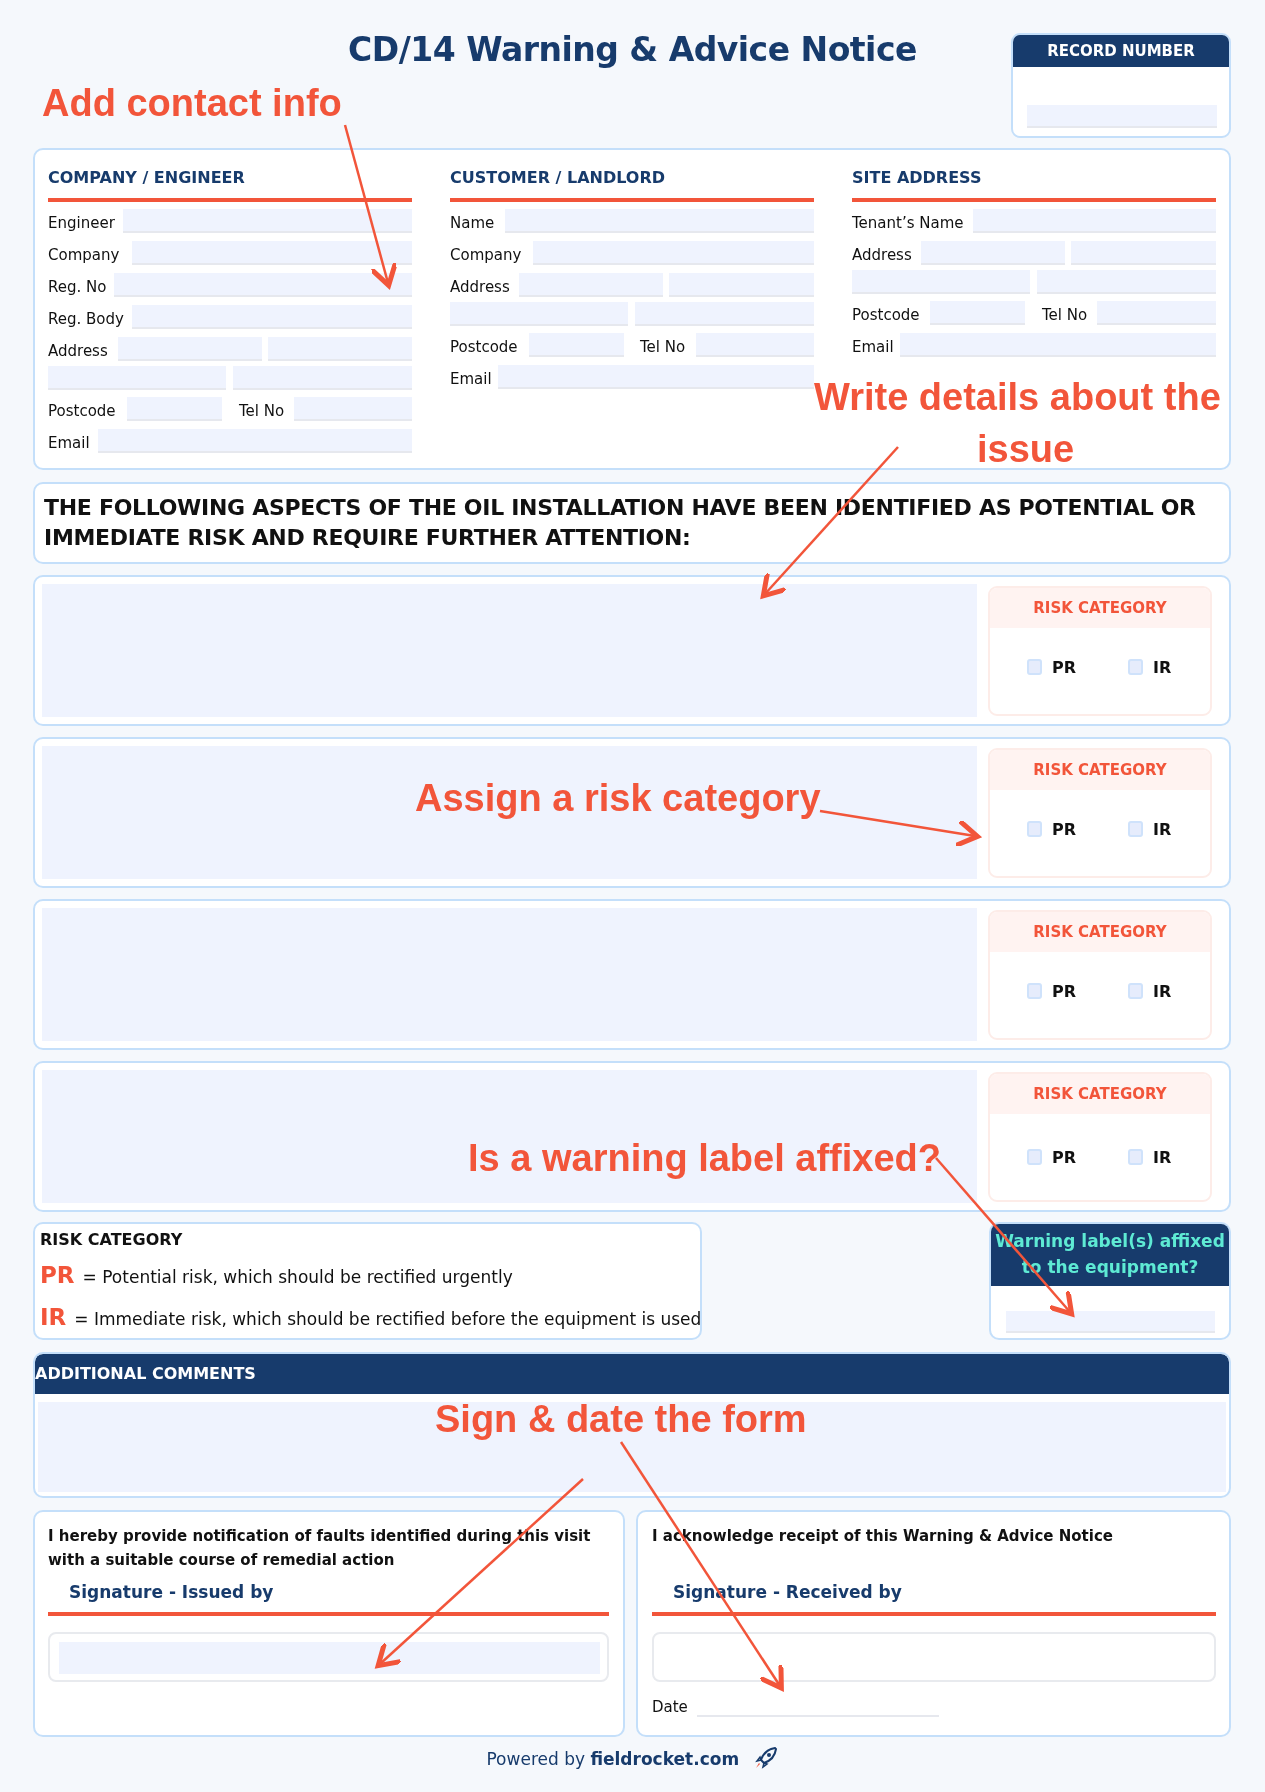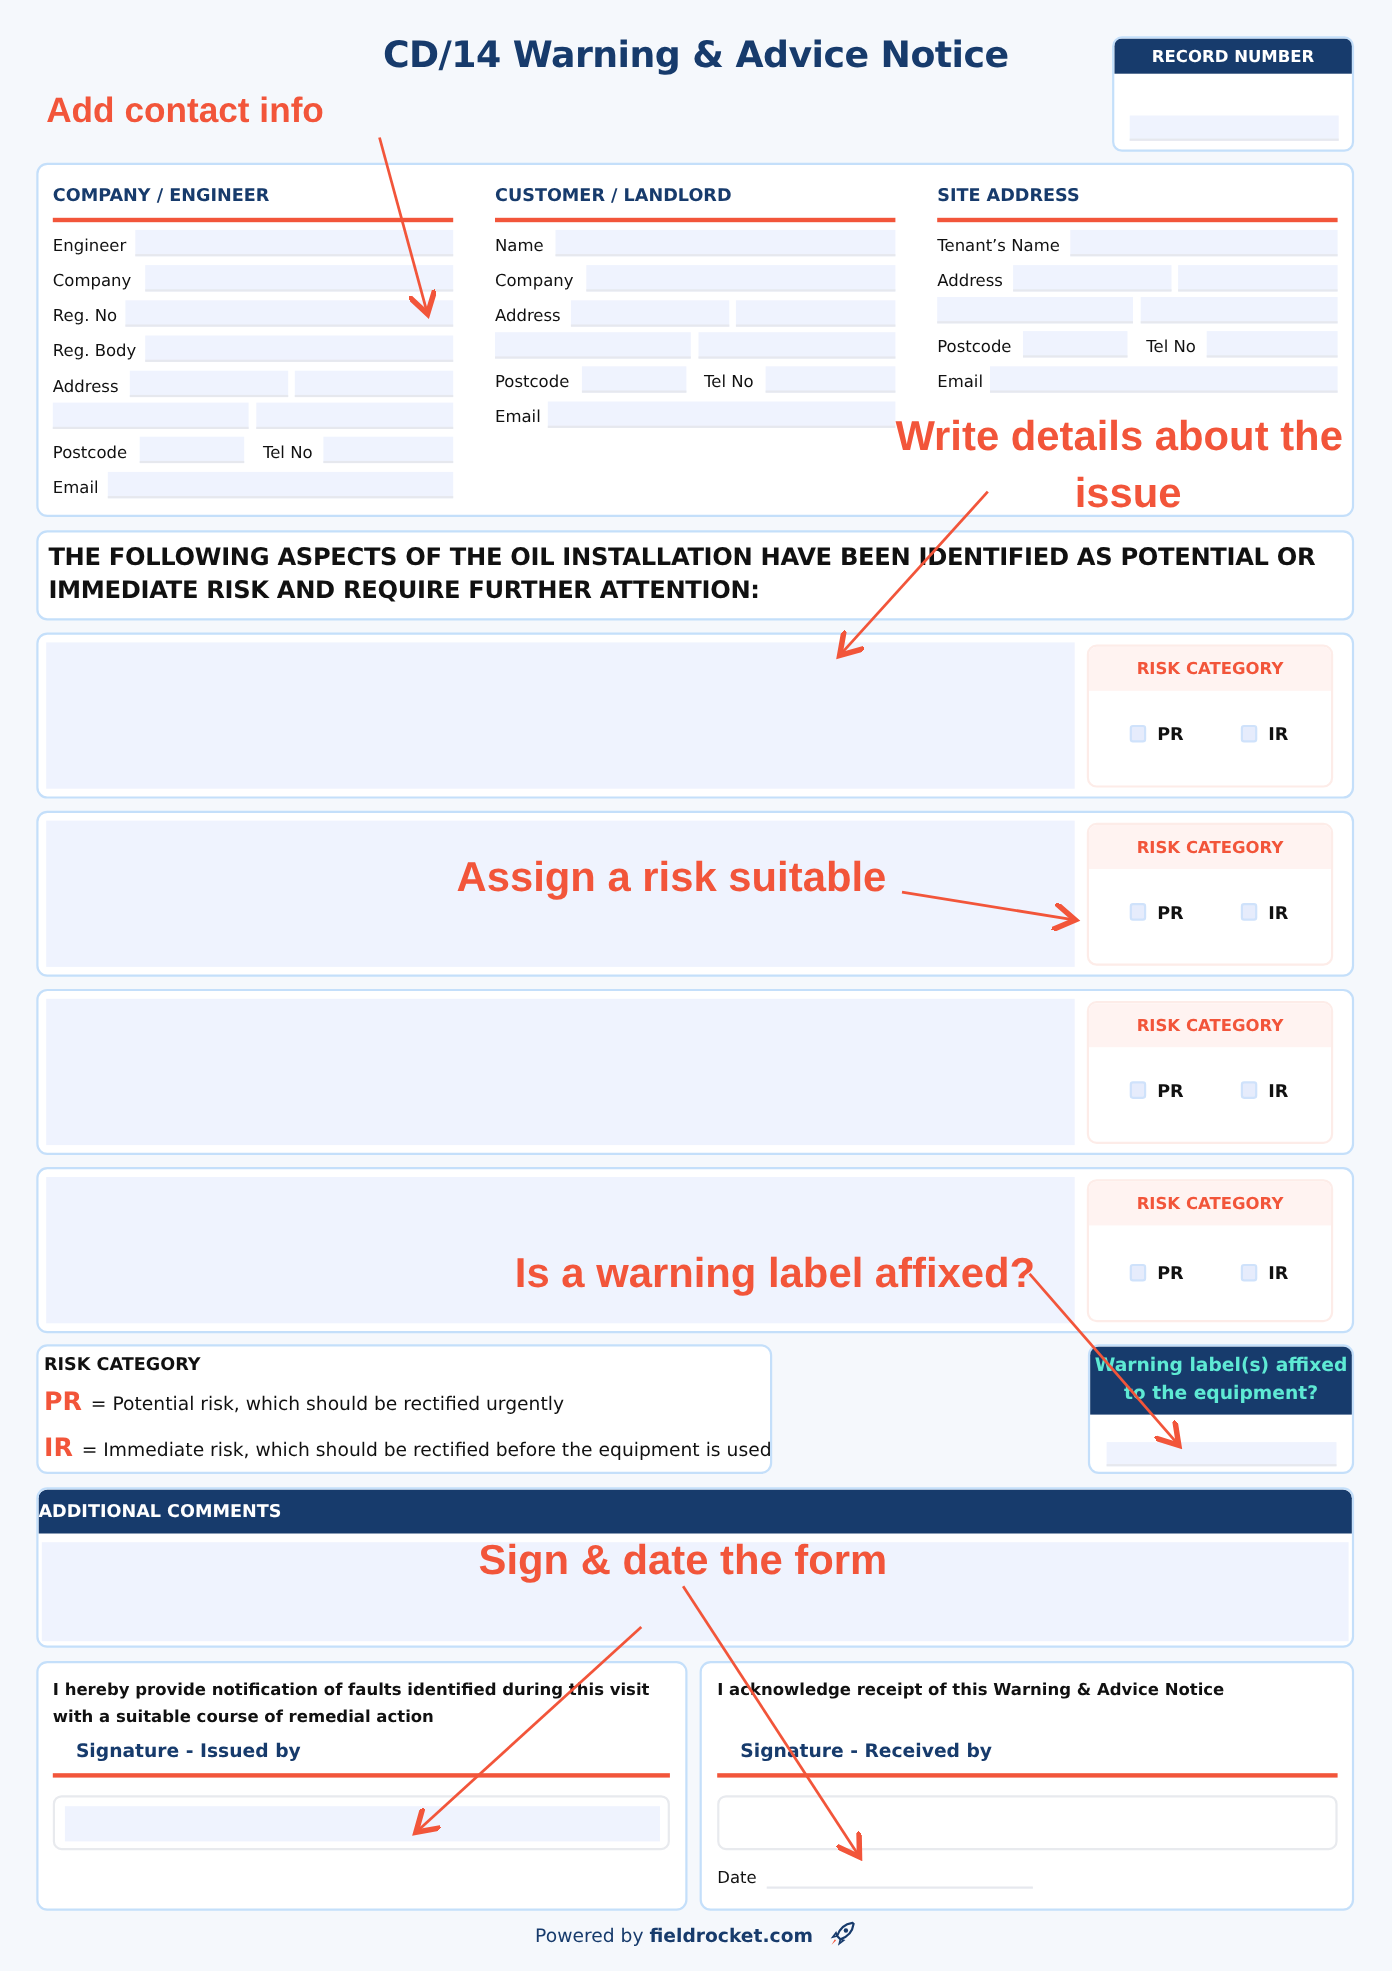--- a/index.html
+++ b/index.html
@@ -181,24 +181,24 @@
   <span style="display:inline-block; vertical-align:middle; margin-left:8px;">
     <svg width="26" height="26" viewBox="0 0 26 26">
         <path d="M22 3 C15 4 10 9 8 15 L11 18 C17 16 22 11 23 4 Z" fill="none" stroke="#173b6c" stroke-width="2"></path>
         <circle cx="16" cy="10" r="2" fill="#173b6c"></circle>
         <path d="M8 15 L4 16 L7 12 Z M11 18 L10 22 L14 19 Z" fill="none" stroke="#173b6c" stroke-width="1.5"></path>
         <path d="M7 19 L3 23 L6 18 Z" fill="#f2553a"></path>
       </svg>
   </span>
 </div>
 
-<div class="ann" style="left:42px; top:82px; font-size:32px;">Add contact info</div>
+<div class="ann" style="left:42px; top:82px; font-size:38px;">Add contact info</div>
 <div class="ann" style="left:814px; top:376px; font-size:38px;">Write details about the</div>
 <div class="ann" style="left:977px; top:428px; font-size:38px;">issue</div>
-<div class="ann" style="left:415px; top:777px; font-size:38px;">Assign a risk suitable</div>
+<div class="ann" style="left:415px; top:777px; font-size:38px;">Assign a risk category</div>
 <div class="ann" style="left:468px; top:1137px; font-size:38px;">Is a warning label affixed?</div>
 <div class="ann" style="left:435px; top:1398px; font-size:38px;">Sign &amp; date the form</div>
 
 <svg class="arrows" width="1265" height="1792">
   <defs>
     <marker id="ah" markerWidth="10" markerHeight="10" refX="7" refY="5" orient="auto">
       <path d="M0,0 L8,5 L0,10" fill="none" stroke="#f2553a" stroke-width="2"></path>
     </marker>
   </defs>
   <g stroke="#f2553a" stroke-width="2.5" fill="none" marker-end="url(#ah)">

